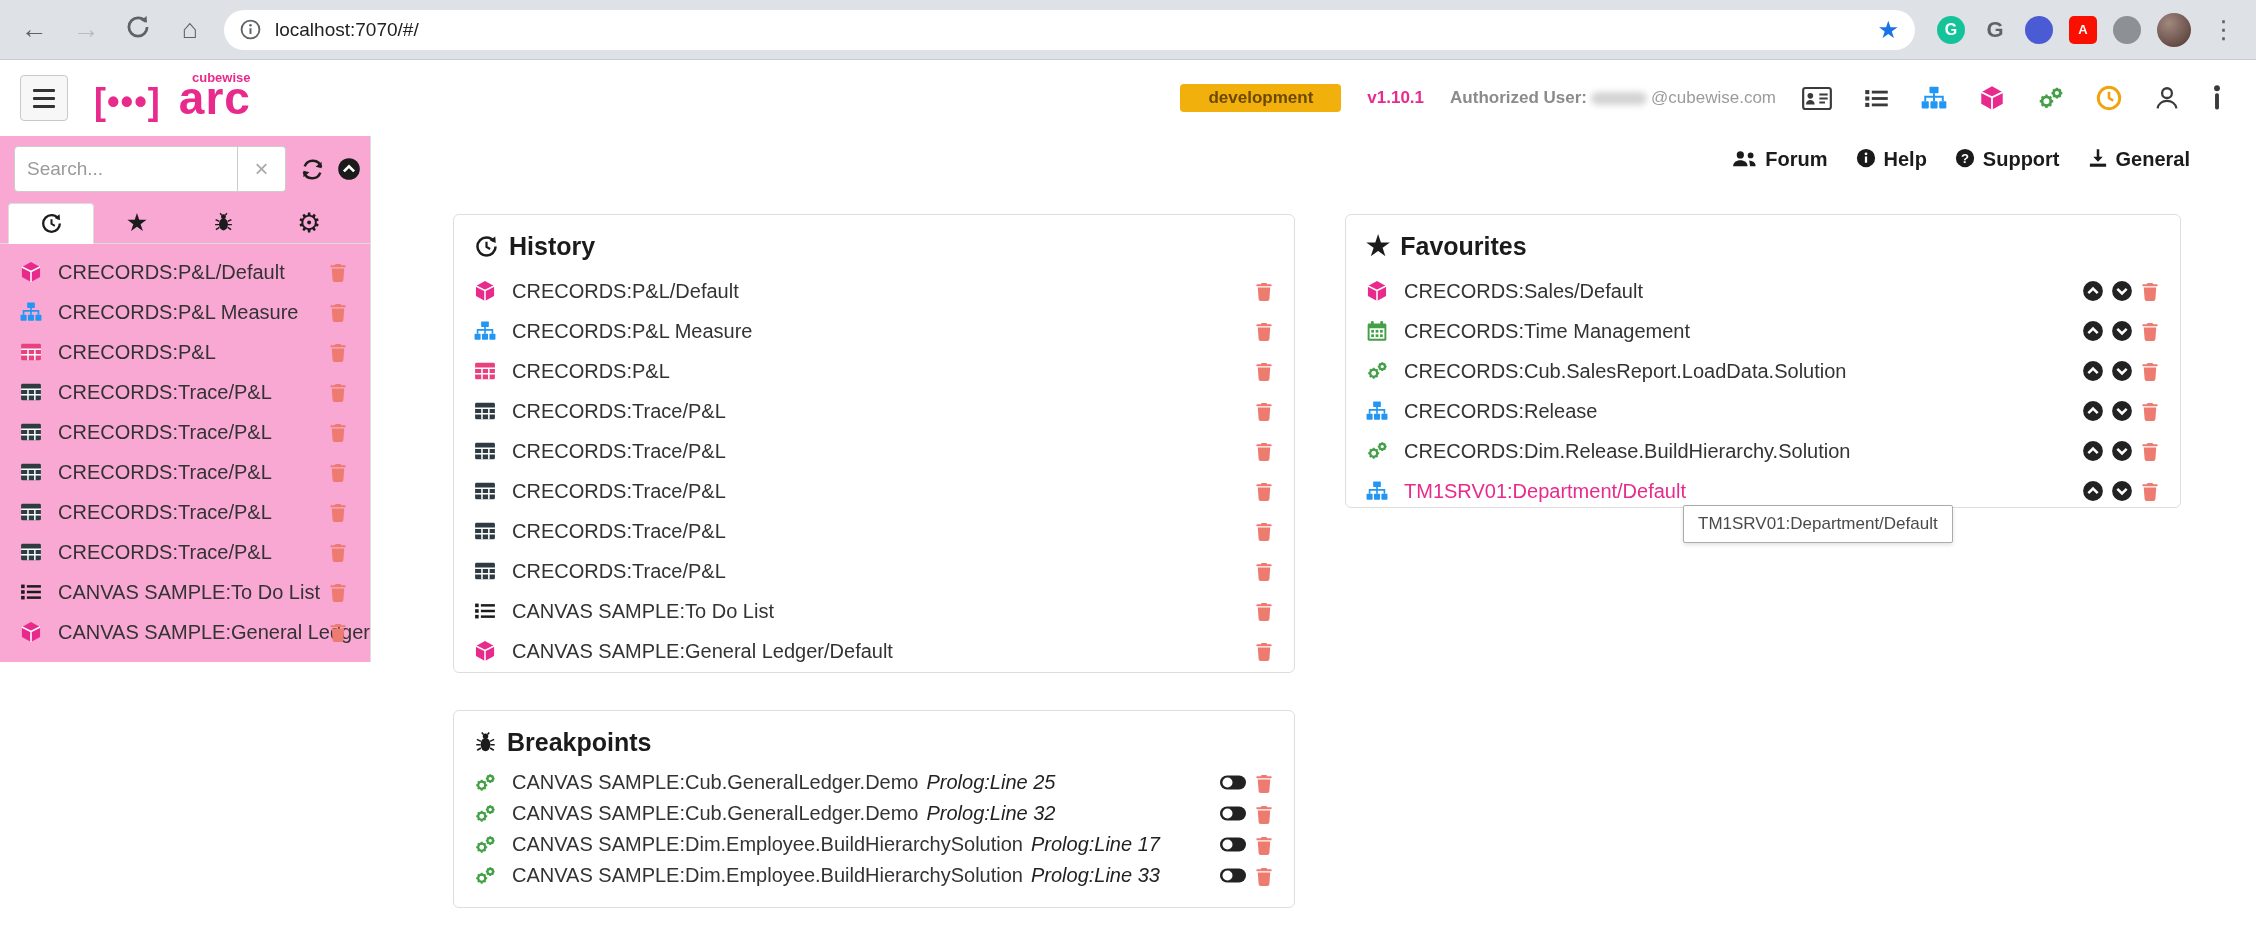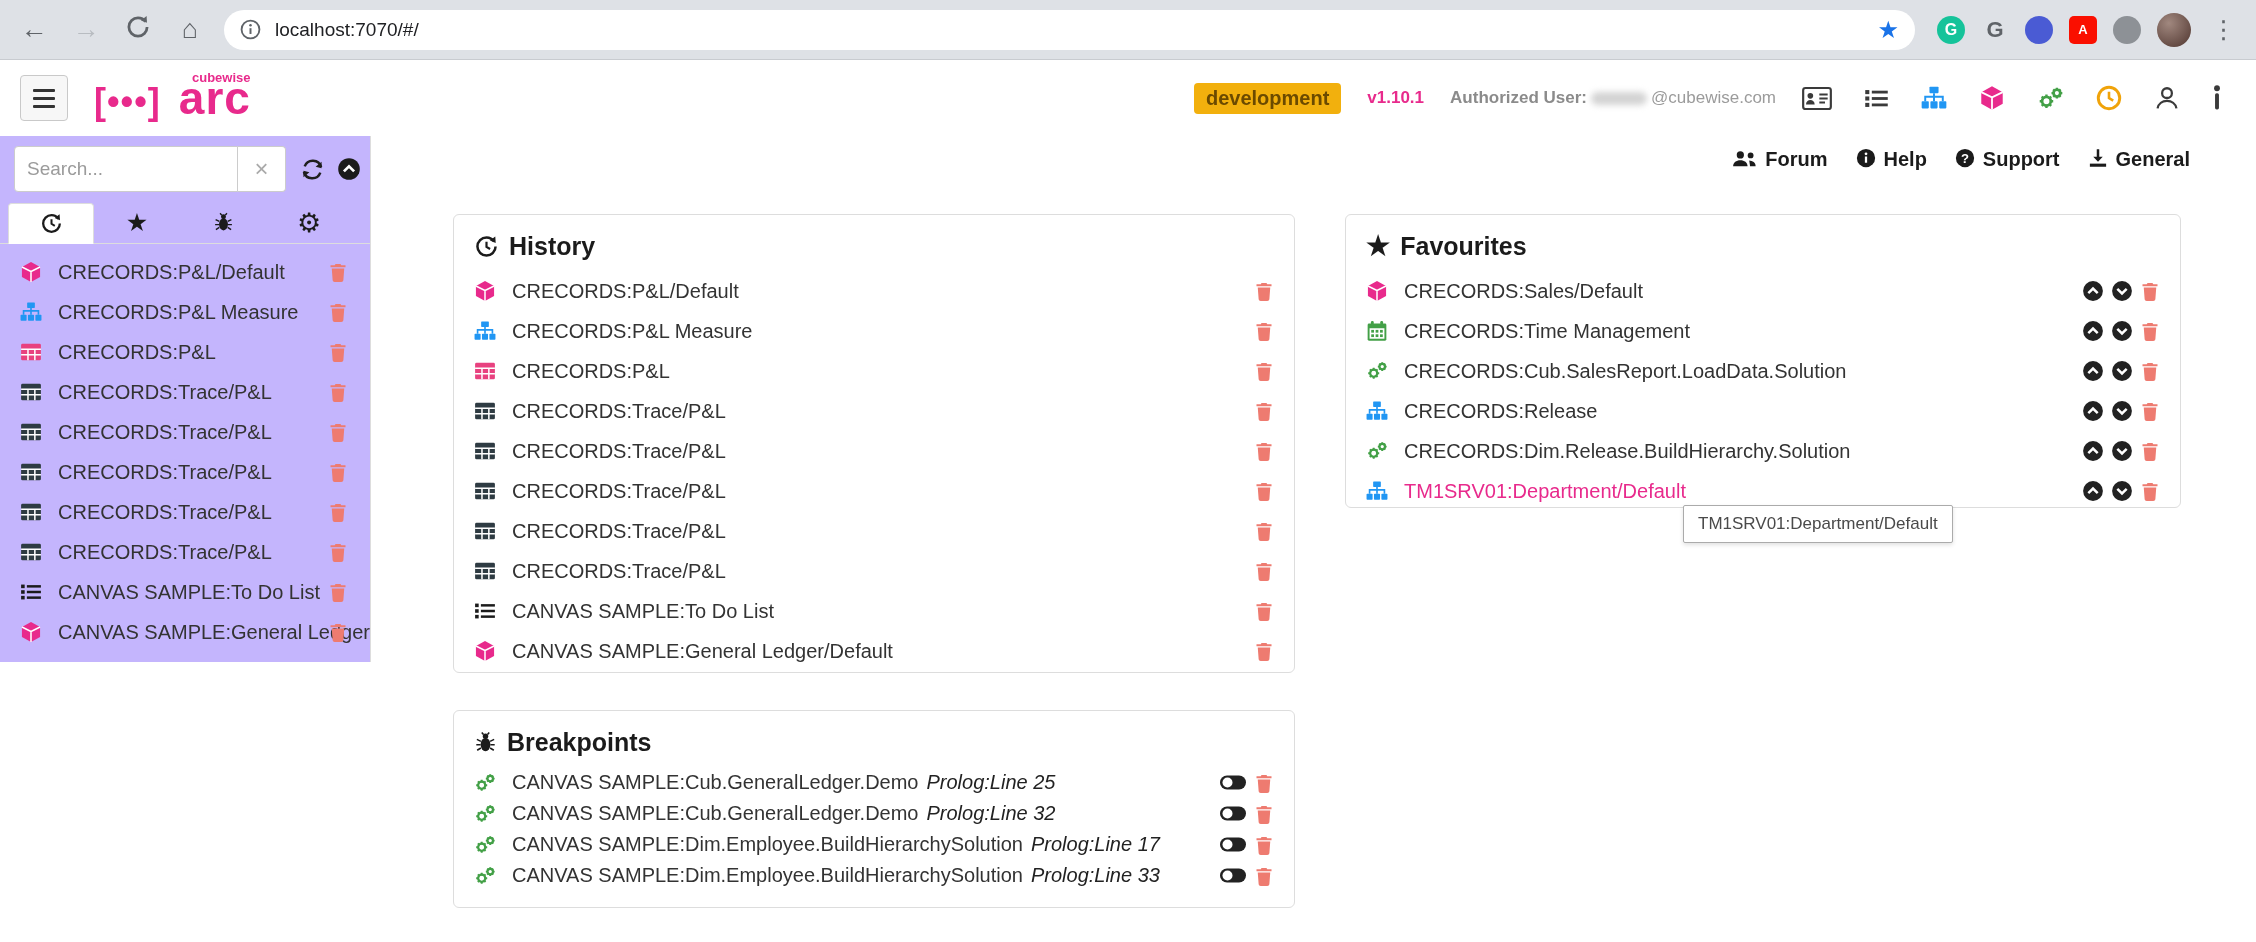--- a/index.html
+++ b/index.html
@@ -35,34 +35,34 @@
   
   .appbar{height:76px;display:flex;align-items:center;background:#fff;padding:0 34px 0 20px;}
   .hamburger{width:48px;height:46px;border:1px solid #c9c9c9;background:#f7f7f7;border-radius:4px;
     display:flex;flex-direction:column;justify-content:center;align-items:center;gap:5px;cursor:pointer;}
   .hamburger .bar{width:22px;height:3px;background:#333;border-radius:1px;}
   .logo{position:relative;margin-left:26px;color:var(--pink);display:flex;align-items:baseline;}
   .logo-mark{font-size:36px;font-weight:700;letter-spacing:1px;}
   .logo-brand{position:absolute;top:-1px;left:98px;font-size:13px;font-weight:600;}
   .logo-arc{font-size:46px;font-weight:600;margin-left:18px;letter-spacing:1px;}
   .appbar-right{margin-left:auto;display:flex;align-items:center;gap:26px;}
-  .env-badge{background:var(--badge);color:var(--badge-text);font-size:20px;font-weight:bold;
-    padding:4px 12px;border-radius:4px;}
+  .env-badge{background:var(--badge);color:var(--badge-text);font-size:17px;font-weight:bold;
+    padding:4px 28px;border-radius:4px;}
   .version{color:var(--pink);font-size:17px;font-weight:600;}
   .auth{display:flex;align-items:center;gap:4px;font-size:17px;color:#9b9b9b;}
   .auth b{color:#8b8b8b;}
   .blur-blob{display:inline-block;width:56px;height:13px;background:#d3d3d3;border-radius:7px;filter:blur(3px);}
   .appbar-icons{display:flex;align-items:center;gap:32px;}
   .hic{display:flex;align-items:center;}
   .ic-dark{color:#3a3a3a;} .ic-blue{color:var(--blue);} .ic-pink{color:var(--pink);}
   .ic-green{color:var(--green);} .ic-orange{color:var(--orange);}
 
   
   .content{display:flex;height:806px;}
-  .sidebar{width:371px;flex:none;height:526px;border-right:1px solid #ddd;background:#c4b5fd;}
+  .sidebar{width:371px;flex:none;height:526px;border-right:1px solid #ddd;background:#f9a8d4;}
   .main{flex:1;position:relative;background:#fff;}
 
   
   .searchrow{display:flex;align-items:center;padding:10px 8px 8px 14px;}
   .search{width:224px;height:46px;border:1px solid #ccc;border-radius:4px 0 0 4px;
     padding:0 12px;font-size:19px;color:#555;outline:none;font-family:inherit;}
   .search::placeholder{color:#9b9b9b;}
   .clearbtn{width:48px;height:46px;border:1px solid #ccc;border-left:none;background:#fff;
     color:#aaa;font-size:24px;border-radius:0 4px 4px 0;line-height:1;}
   .side-tools{display:flex;align-items:center;gap:12px;margin-left:14px;}

